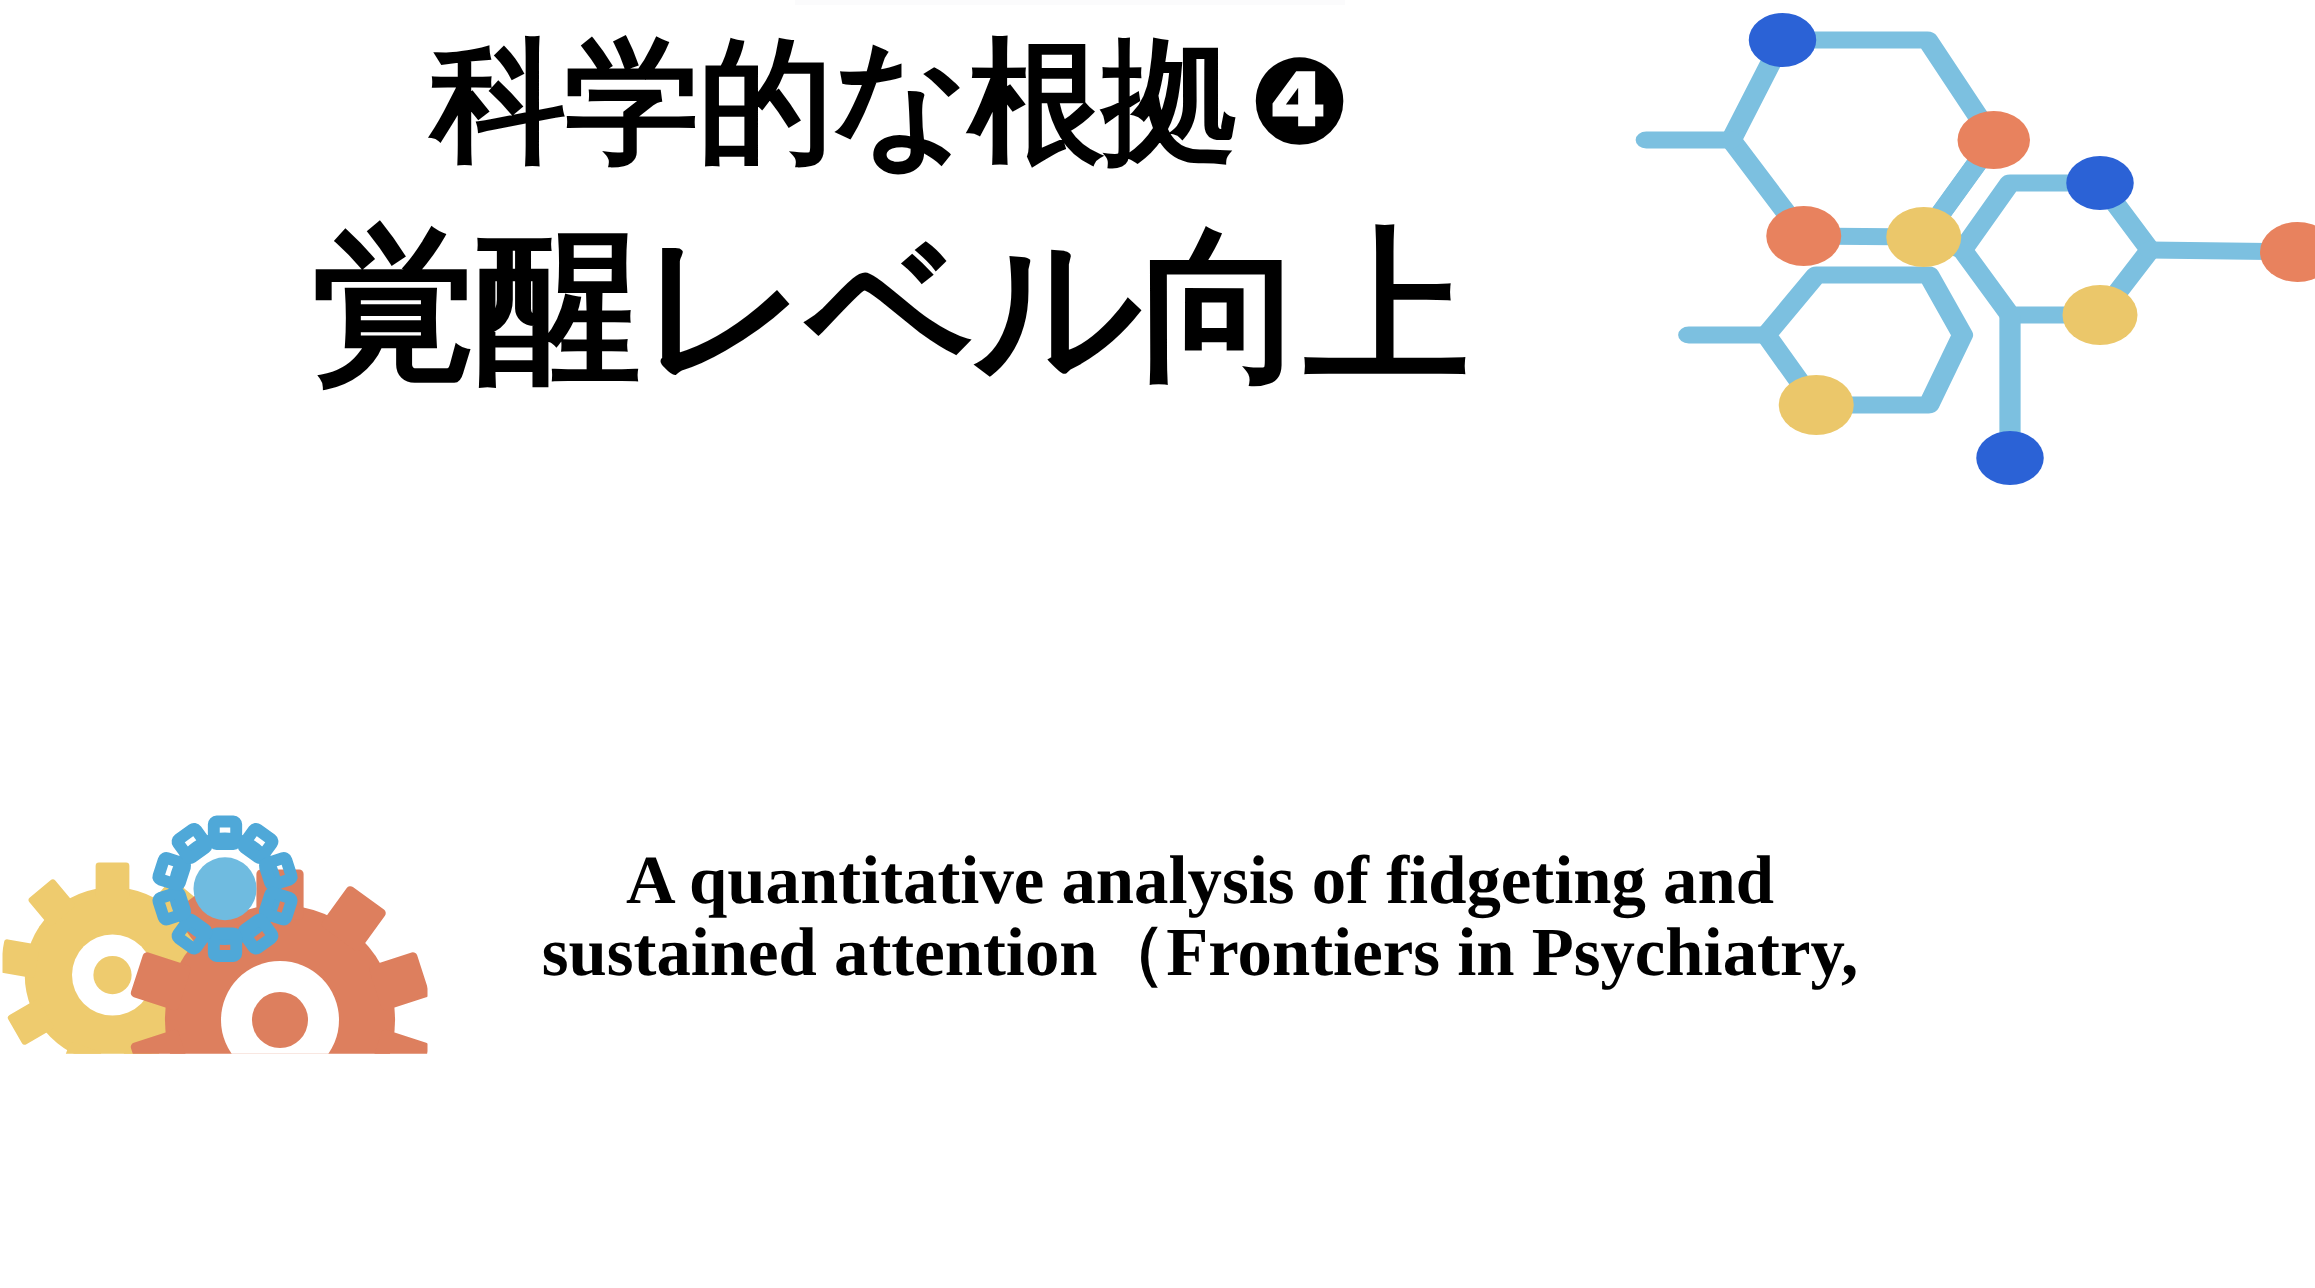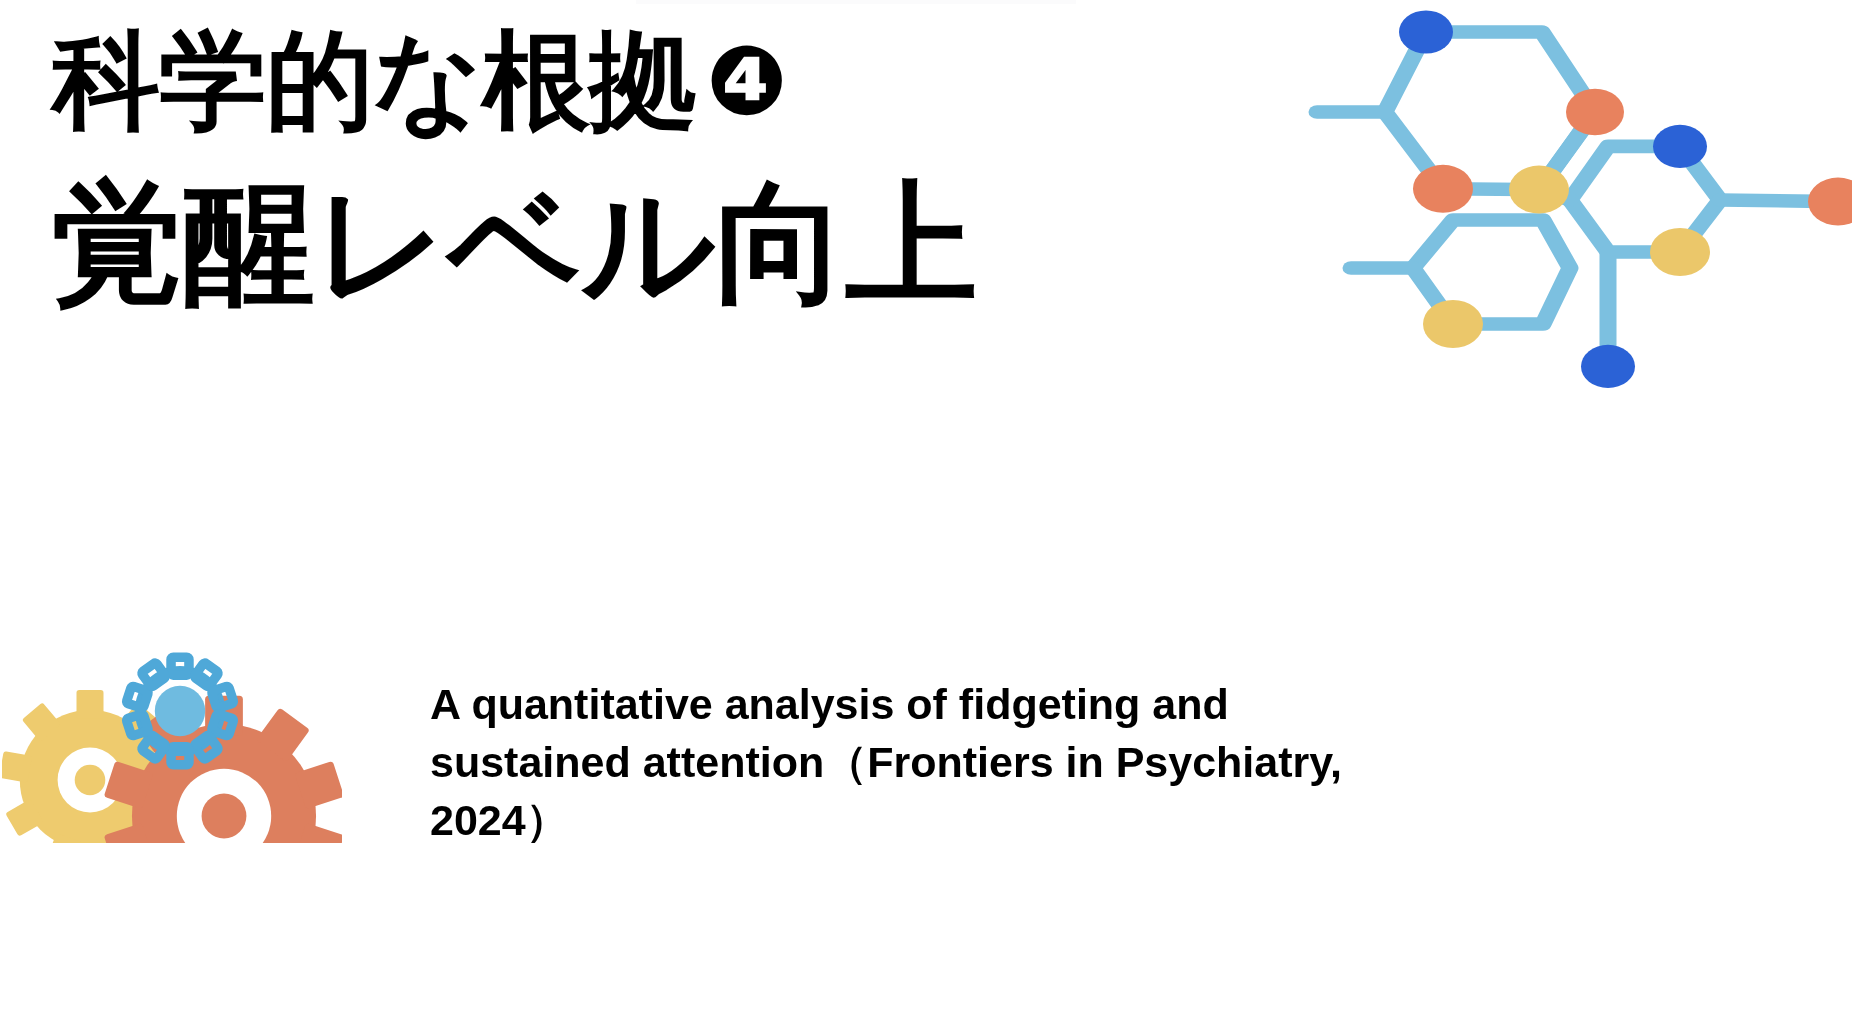--- a/index.html
+++ b/index.html
@@ -8,20 +8,21 @@
     height: 1030px;
     background: #ffffff;
     font-family: "Liberation Sans", "DejaVu Sans", sans-serif;
     overflow: hidden;
   }
   #slide {
     position: relative;
     width: 1852px;
     height: 750px;
     background: #ffffff;
+    text-align: center;
   }
 
   
   .headline {
     position: absolute;
     left: 52px;
     top: 6px;
     width: 1320px;
   }
   .hl-line {
@@ -48,23 +49,23 @@
   .hl-3 { letter-spacing: -0.02em; }
 
   
   .subtitle {
     position: absolute;
     left: 430px;
     top: 675px;
     width: 1060px;
     color: #000000;
     font-weight: 700;
-    font-size: 43px;
+    font-size: 55px;
     line-height: 58px;
-    font-family: Liberation Sans, sans-serif;
+    font-family: Liberation Serif, serif;
   }
   .subtitle span { display: block; white-space: nowrap; }
 
   
   #molecule {
     position: absolute;
     left: 1295px;
     top: -4px;
     width: 565px;
     height: 400px;
@@ -97,21 +98,20 @@
   <div class="top-artifact"></div>
 
   <div class="headline">
     <div class="hl-line hl-1"><span>科学的な根拠</span><span class="circled">❹</span></div>
     <div class="hl-line hl-2">覚醒レベル向上</div>
   </div>
 
   <div class="subtitle">
     <span>A quantitative analysis of fidgeting and</span>
     <span>sustained attention（Frontiers in Psychiatry,</span>
-    <span>2024）</span>
   </div>
 
   <div id="molecule">
     <svg viewBox="0 0 565 500" width="565" height="400" preserveAspectRatio="none">
       <g fill="none" stroke="#7CC0E0" stroke-width="17" stroke-linecap="round" stroke-linejoin="round">
 
         <path d="M131 45 L247 45 L300 145 L244 242 L148 241 L90 145 Z"></path>
 
         <path d="M90 145 L22 145"></path>
 

